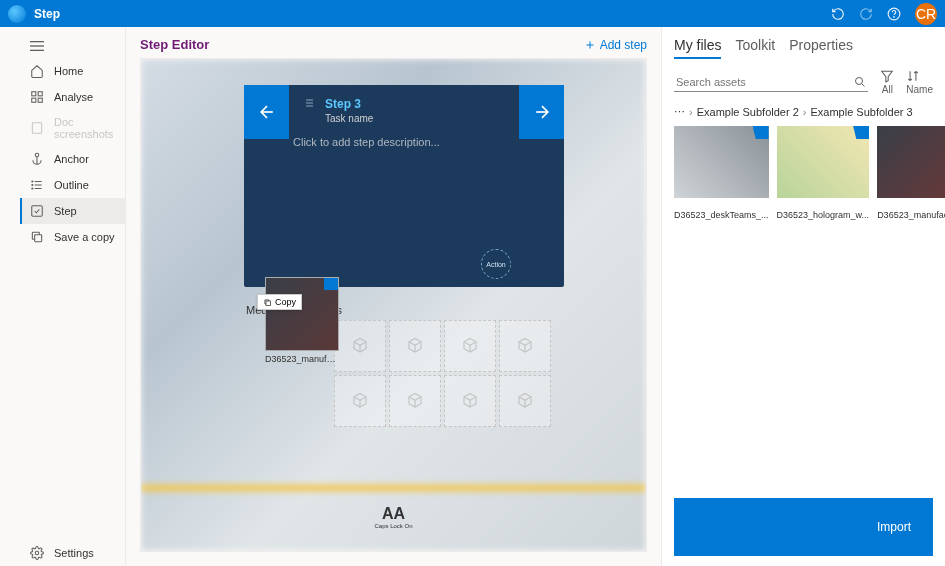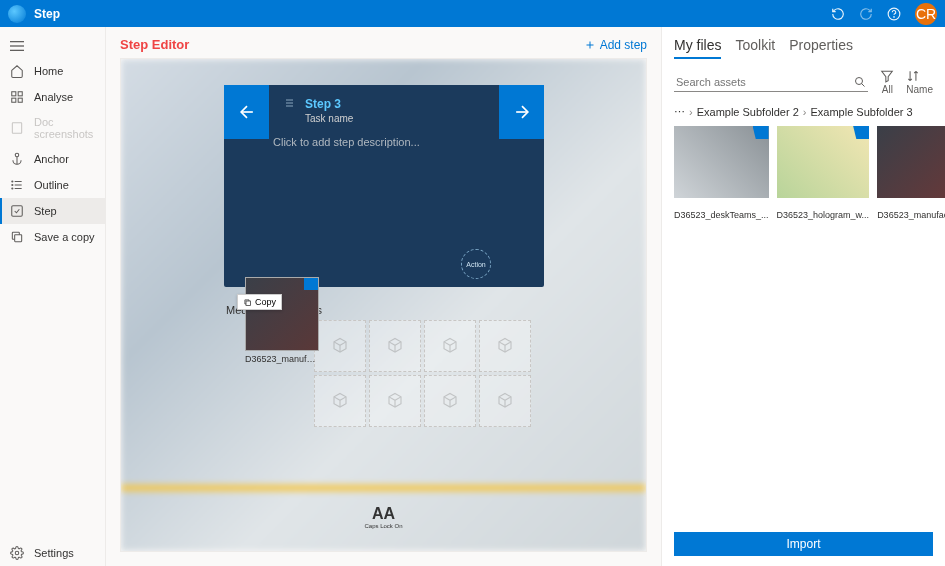--- a/index.html
+++ b/index.html
@@ -7,32 +7,32 @@
     
     .titlebar { background: #0078d4; height: 27px; display: flex; align-items: center; padding: 0 8px; color: white; }
     .titlebar .app-icon { width: 18px; height: 18px; border-radius: 50%; background: radial-gradient(circle at 35% 35%, #5cc8ff, #0078d4); margin-right: 8px; }
     .titlebar .title { font-size: 12px; font-weight: 600; flex: 1; }
     .titlebar-icons { display: flex; gap: 14px; align-items: center; }
     .titlebar-icons .icon { color: white; opacity: 0.9; cursor: pointer; }
     .avatar { width: 22px; height: 22px; border-radius: 50%; background: #e8710a; color: white; font-size: 14px; font-weight: 400; display: flex; align-items: center; justify-content: center; }
     
     .main-area { display: flex; height: 539px; }
     
-    .sidebar { width: 106px; background: #faf9f8; border-right: 1px solid #edebe9; display: flex; flex-direction: column; padding-top: 7px; }
+    .sidebar { width: 106px; background: #faf9f8; border-right: 1px solid #edebe9; display: flex; flex-direction: column; padding-top: 7px; margin-left: 20px; }
     .hamburger { padding: 6px 10px; cursor: pointer; }
     .sidebar-item { display: flex; align-items: center; padding: 6px 10px; gap: 10px; font-size: 11px; cursor: pointer; color: #323130; }
     .sidebar-item.active { background: #edebe9; border-left: 2px solid #0078d4; padding-left: 8px; }
     .sidebar-item.disabled { color: #c8c6c4; }
     .sidebar .icon { width: 14px; height: 14px; display: flex; align-items: center; justify-content: center; color: #605e5c; }
     .sidebar-item.disabled .icon { color: #c8c6c4; }
     .sidebar-spacer { flex: 1; }
     
     .center { flex: 1; padding: 10px 14px; overflow: hidden; }
     .editor-header { display: flex; justify-content: space-between; align-items: center; margin-bottom: 6px; }
-    .editor-title { font-size: 13px; font-weight: 600; color: #ef4444; }
+    .editor-title { font-size: 13px; font-weight: 600; color: #701a75; }
     .add-step { color: #0078d4; font-size: 12px; cursor: pointer; display: flex; align-items: center; gap: 4px; }
     
     .canvas { position: relative; height: 494px; border: 1px solid #edebe9; overflow: hidden; }
     .canvas-bg { position: absolute; inset: 0; background: linear-gradient(135deg, #d4dce4 0%, #b8c5d0 30%, #e0e5e8 60%, #cfd6da 100%); filter: blur(3px); }
     .canvas-bg::before { content:''; position:absolute; bottom:60px; left:0; right:0; height:6px; background:#f5c542; filter: blur(1px); }
     
     .step-card { position: absolute; top: 26px; left: 103px; width: 320px; height: 202px; background: #1b3a5c; border-radius: 2px; display:flex; }
     .nav-arrow { width: 45px; background: #0078d4; display: flex; align-items: center; justify-content: center; color: white; cursor: pointer; height: 54px; align-self: flex-start; }
     .step-body { flex: 1; padding: 12px 14px; color: white; position: relative; }
     .step-title-row { display: flex; align-items: flex-start; gap: 10px; }
@@ -74,21 +74,21 @@
     .asset-grid { display: grid; grid-template-columns: repeat(3, 1fr); gap: 8px; }
     .asset { width: 100%; }
     .asset-thumb { width: 100%; height: 72px; position: relative; background:#888; }
     .asset-thumb.t1 { background: linear-gradient(45deg,#cfd4d8,#8a9196); }
     .asset-thumb.t2 { background: linear-gradient(45deg,#b8d49a,#f2e6b3); }
     .asset-thumb.t3 { background: linear-gradient(135deg,#3a3f48,#6a3838); }
     .asset-thumb::after { content:''; position:absolute; top:0; right:0; width:16px; height:13px; background:#0078d4; clip-path: polygon(0 0,100% 0,100% 100%,20% 100%); }
     .asset-name { font-size: 9px; color: #323130; margin-top: 12px; white-space: nowrap; overflow: hidden; text-overflow: ellipsis; }
     
     .right-spacer { flex: 1; }
-    .import-btn { background: #0078d4; color: white; text-align: center; padding: 5px; font-size: 12px; cursor: pointer; }
+    .import-btn { background: #0078d4; color: white; text-align: right; padding: 22px; font-size: 12px; cursor: pointer; }
     
     svg { display: block; }
   </style>
 </head>
 <body>
 
 <div class="titlebar">
   <div class="app-icon"></div>
   <div class="title">Step</div>
   <div class="titlebar-icons">

